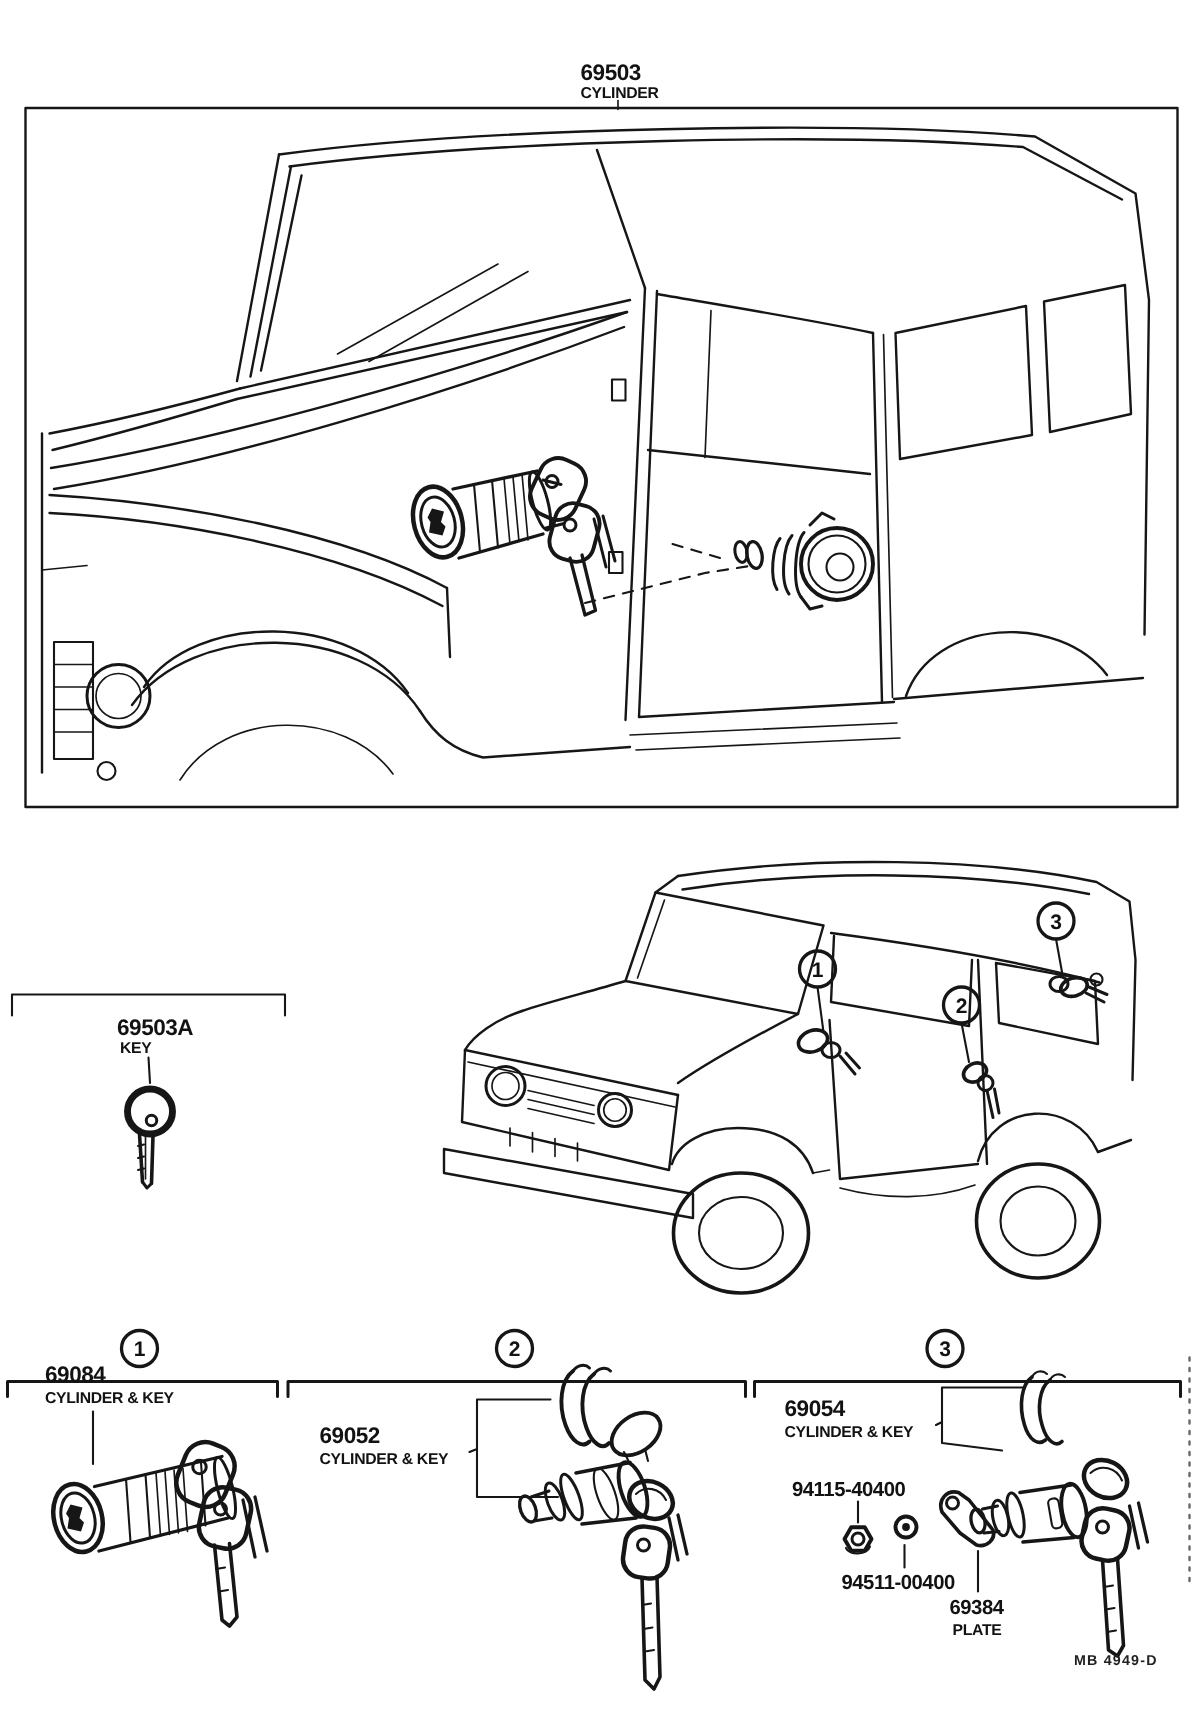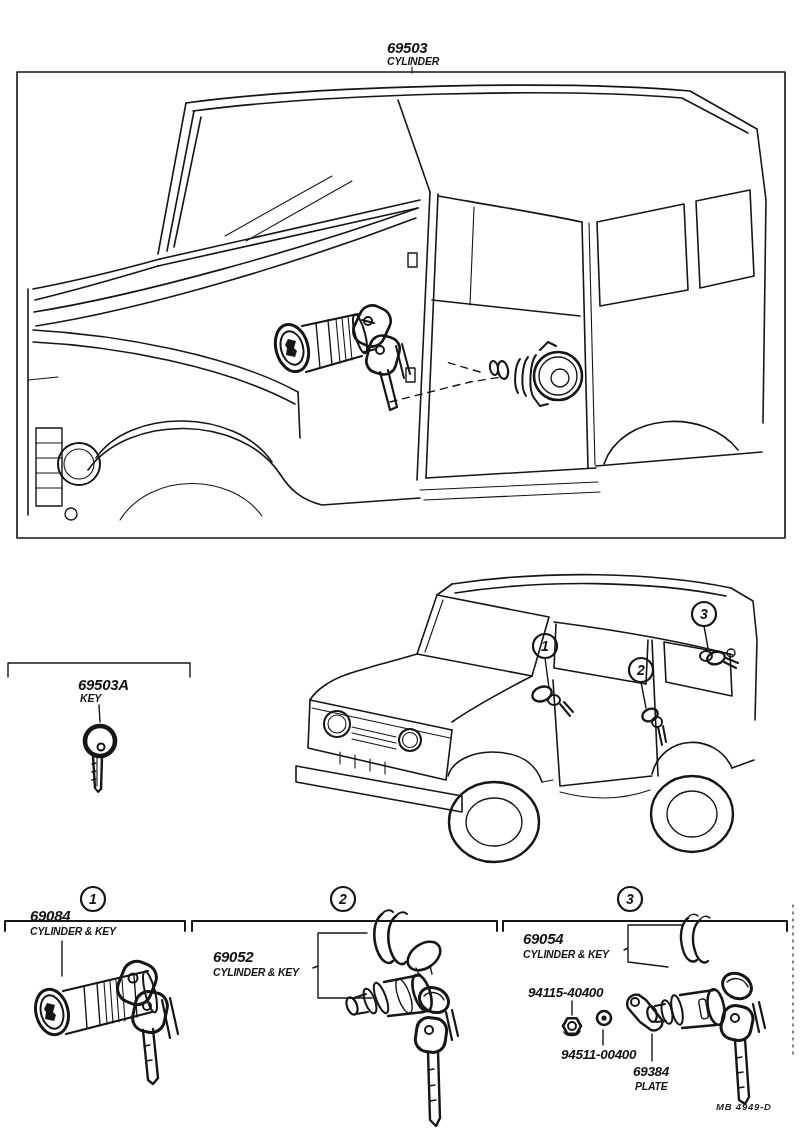--- a/index.html
+++ b/index.html
@@ -1,17 +1,17 @@
 <!DOCTYPE html>
 <html><head>
 <meta charset="utf-8">
 <style>
   html,body{margin:0;padding:0;background:#e8e8e8;}
   .page{position:relative;width:800px;height:1140px;background:#ffffff;margin:0 auto;
-        font-family:"Liberation Sans", sans-serif;font-style:italic;}
+        font-family:"Liberation Sans", sans-serif;}
   svg{display:block}
   svg *{vector-effect:non-scaling-stroke;}
   .ln{stroke:#161616;fill:none;stroke-width:1.6;stroke-linecap:round;stroke-linejoin:round;}
   .w1{stroke-width:1.1}.w14{stroke-width:1.4}.w2{stroke-width:2}.w22{stroke-width:2.2}
   .w24{stroke-width:2.4}.w26{stroke-width:2.6}.w3{stroke-width:3}.w45{stroke-width:4.6}
   .dash{stroke-dasharray:7 6}
   .dot{stroke-dasharray:2 5;opacity:.65}
   .ink{fill:#161616;stroke:none}
   text{fill:#121212;stroke:none;font-family:"Liberation Sans",sans-serif;font-weight:700;}
   .pn{font-size:15px;letter-spacing:-.3px}

